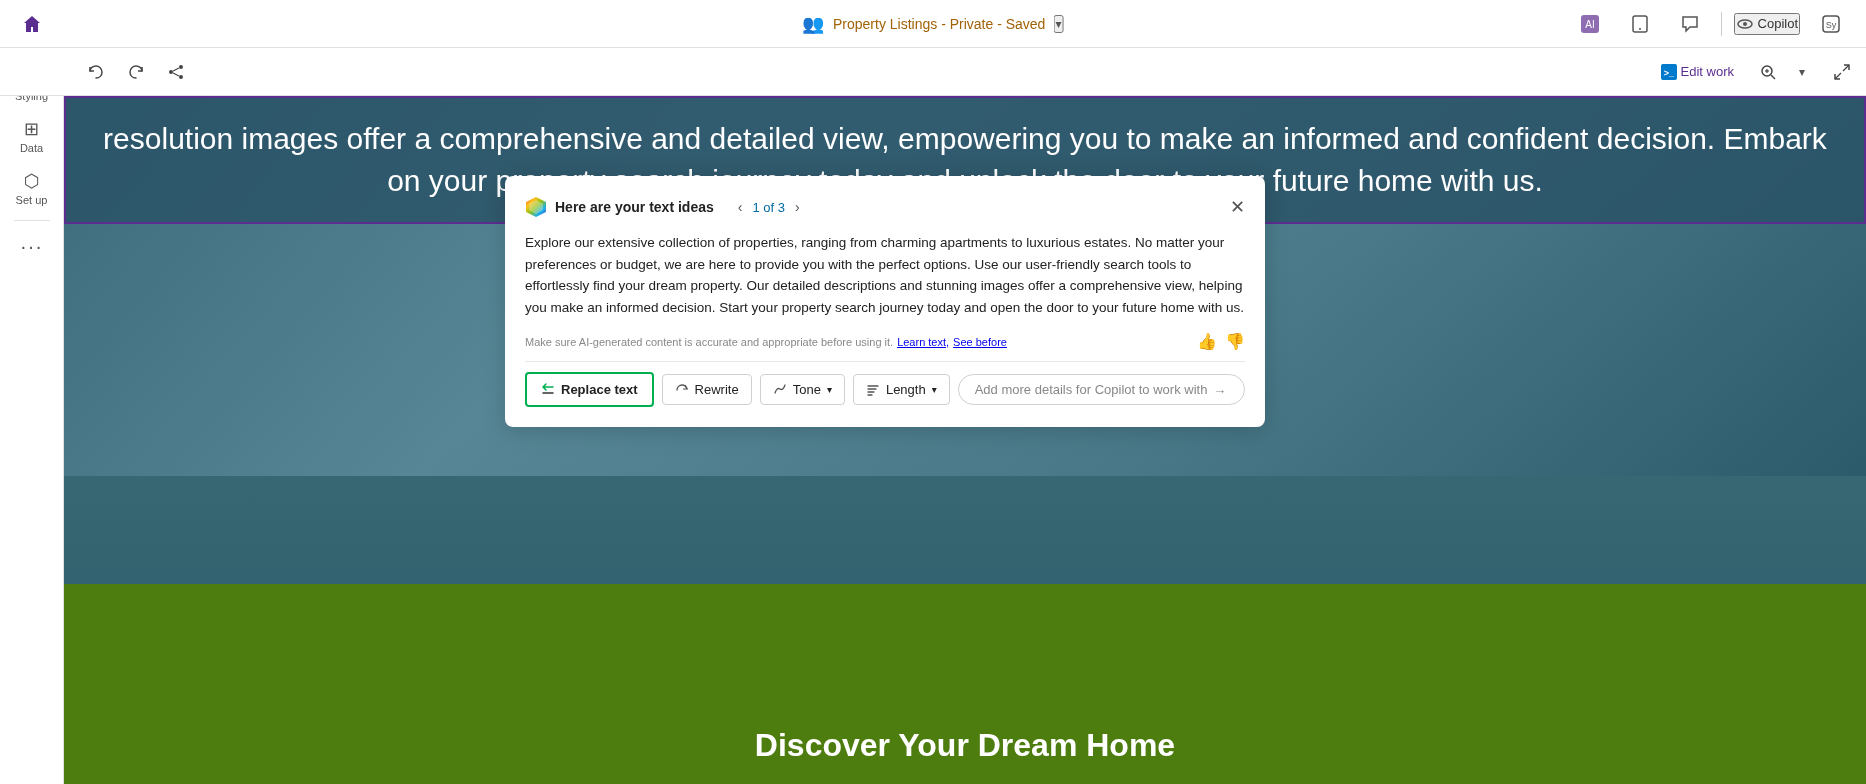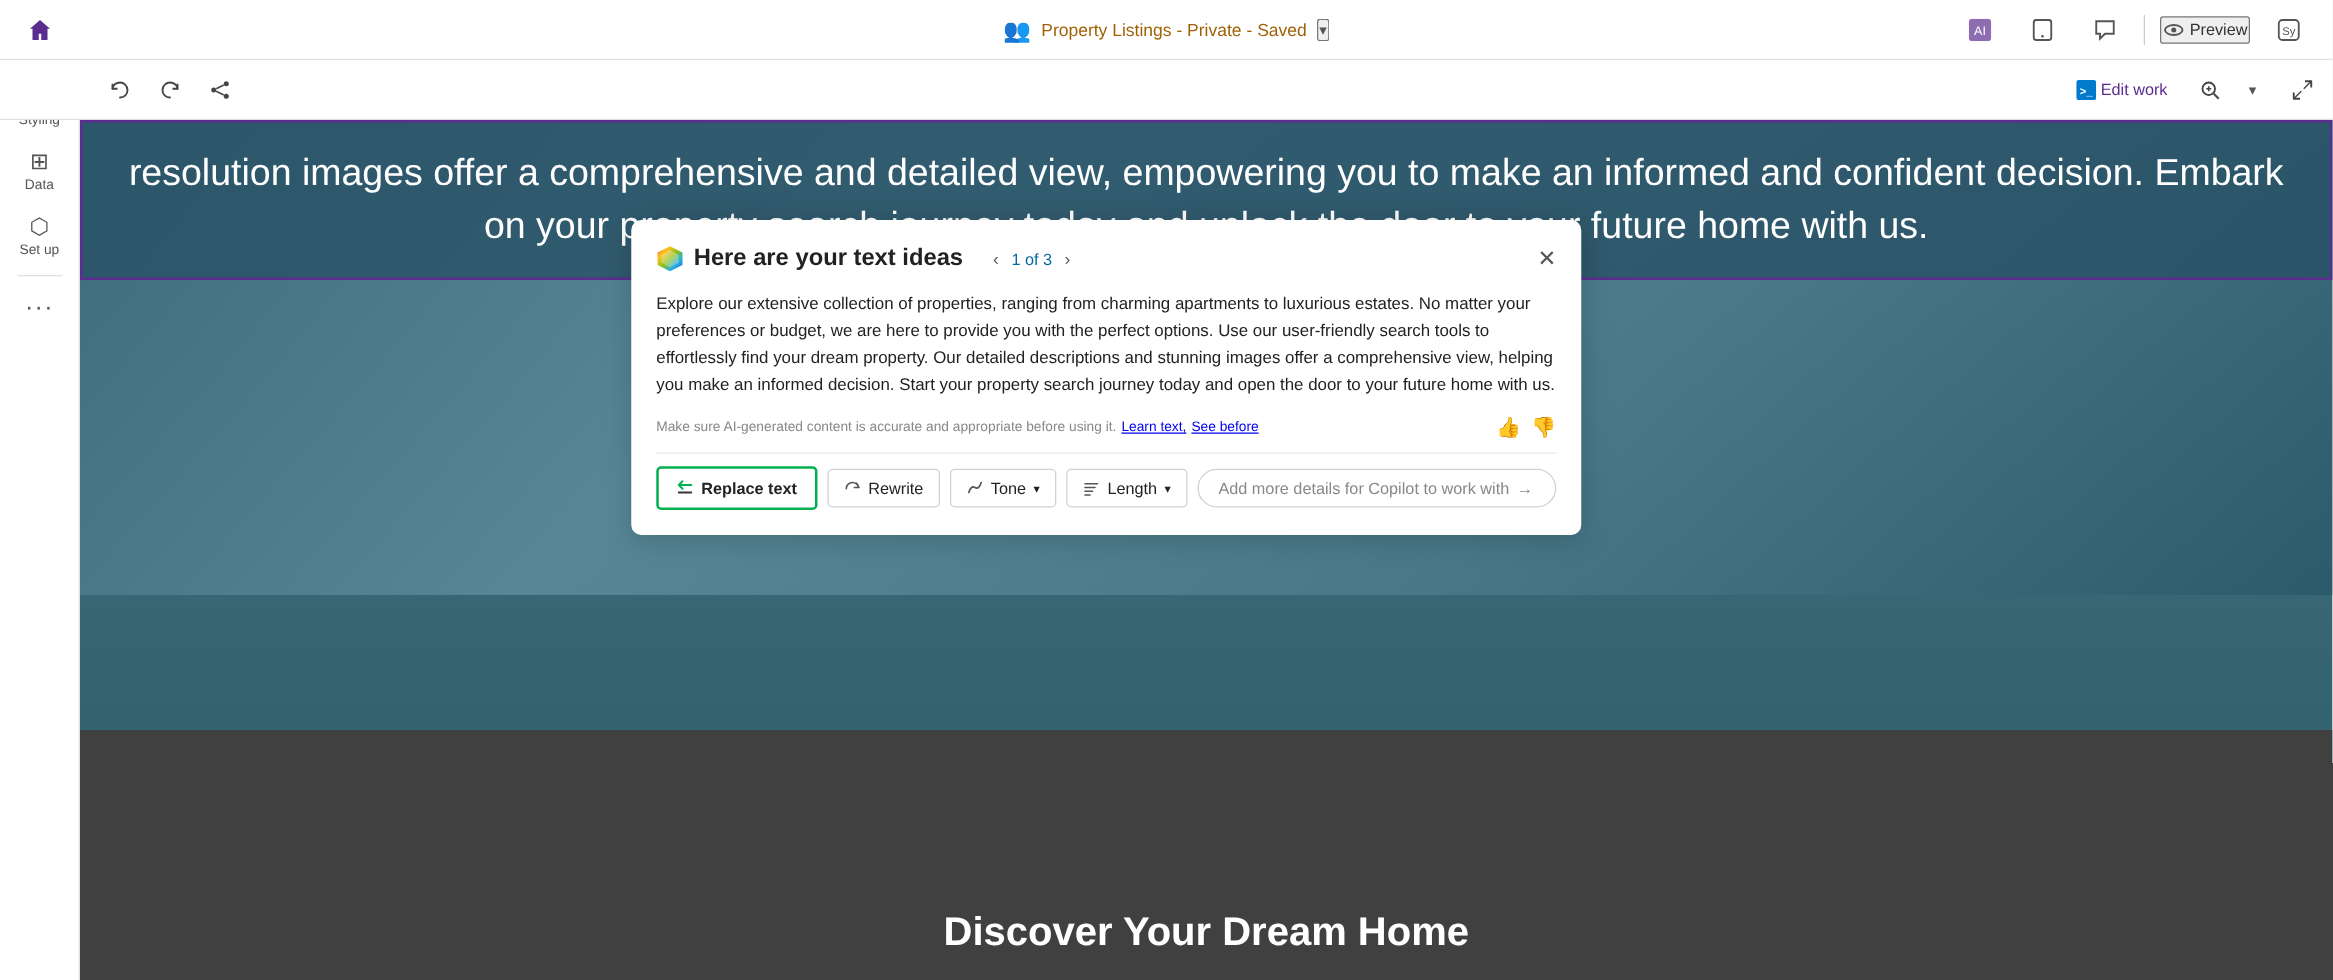--- a/index.html
+++ b/index.html
@@ -159,21 +159,21 @@
       font-size: 30px;
       font-weight: normal;
       line-height: 1.4;
     }
 
     
     .bottom-teal {
       position: absolute;
       bottom: 0; left: 0; right: 0;
       height: 200px;
-      background: #404040;
+      background: #4d7c0f;
       display: flex; align-items: flex-end;
       padding-bottom: 20px;
       justify-content: center;
     }
     .bottom-discover-text {
       color: #fff;
       font-size: 32px;
       font-weight: bold;
     }
 
@@ -194,21 +194,21 @@
     .ai-popup-header {
       display: flex;
       align-items: center;
       justify-content: space-between;
       margin-bottom: 14px;
     }
     .ai-popup-header-left {
       display: flex; align-items: center; gap: 8px;
     }
     .ai-popup-title {
-      font-size: 19px;
+      font-size: 14px;
       font-weight: 600;
       color: #222;
     }
     .ai-pagination {
       display: flex; align-items: center; gap: 6px;
       margin-left: 12px;
     }
     .ai-pagination-btn {
       background: transparent; border: none; cursor: pointer;
       font-size: 14px; color: #555; padding: 2px 4px;
@@ -342,21 +342,21 @@
       <svg width="18" height="18" viewBox="0 0 18 18">
         <path d="M2 2h14v10H9l-4 4V12H2z" fill="none" stroke="#555" stroke-width="1.5"></path>
       </svg>
     </button>
     <div style="width:1px;height:24px;background:#ccc;"></div>
     <button class="preview-btn">
       <svg width="18" height="18" viewBox="0 0 18 18">
         <ellipse cx="9" cy="9" rx="7" ry="4" fill="none" stroke="#555" stroke-width="1.5"></ellipse>
         <circle cx="9" cy="9" r="2" fill="#555"></circle>
       </svg>
-      <span>Preview</span>
+      <span>Copilot</span>
     </button>
     <button class="header-right-btn">
       <svg width="18" height="18" viewBox="0 0 18 18">
         <rect x="1" y="1" width="16" height="16" rx="3" fill="none" stroke="#555" stroke-width="1.5"></rect>
         <text x="9" y="13" text-anchor="middle" fill="#555" font-size="9">Sy</text>
       </svg>
     </button>
   </div>
 </div>
 

